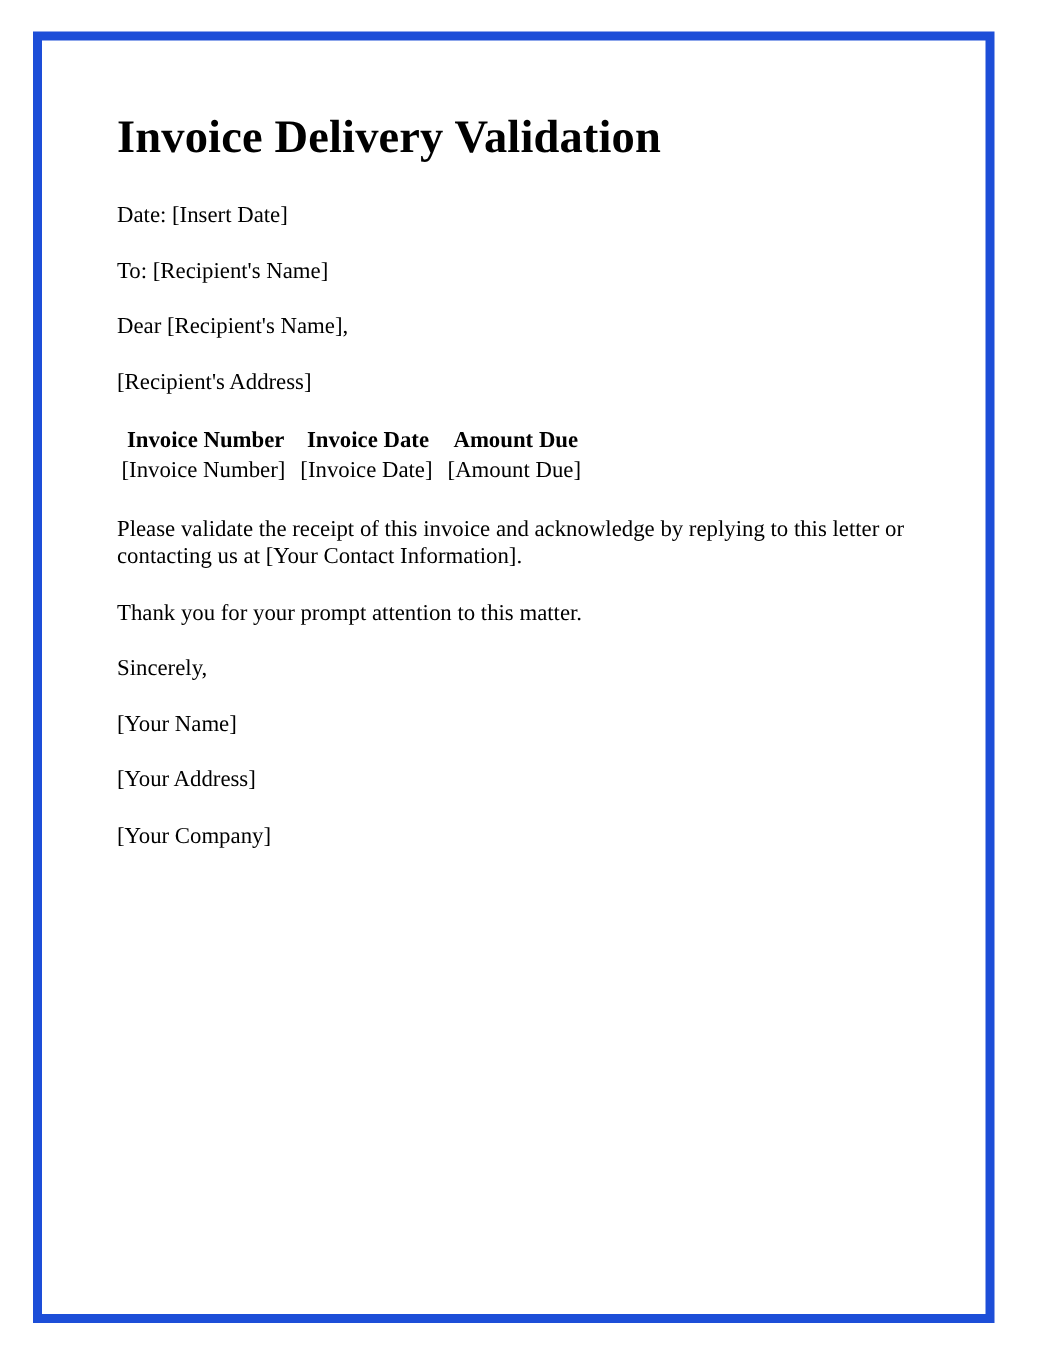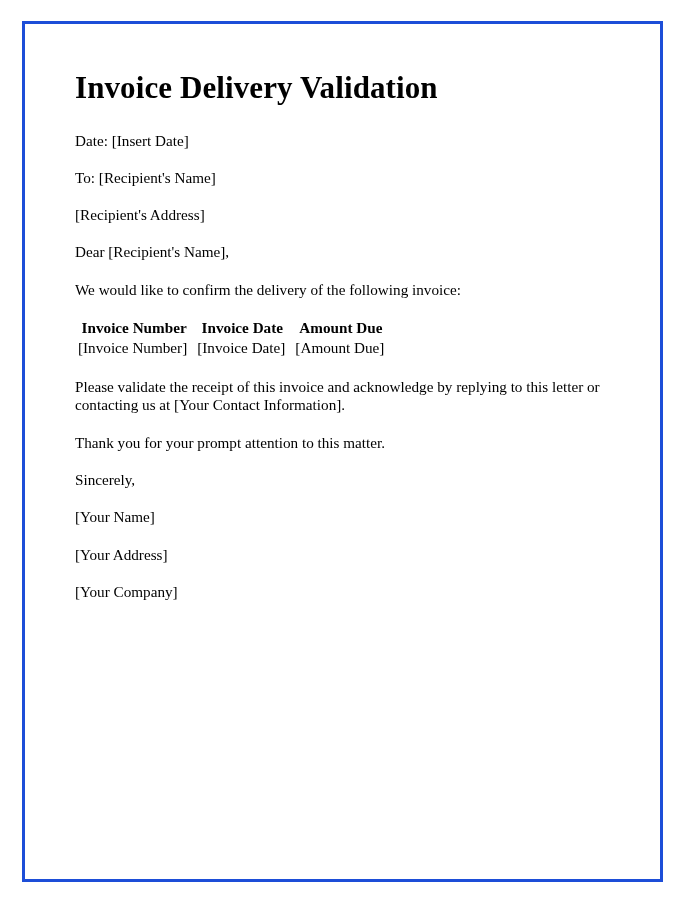--- a/index.html
+++ b/index.html
@@ -14,21 +14,21 @@
     overflow: hidden;
     font-family: "Liberation Serif", "DejaVu Serif", serif;
     color: #000000;
   }
   .page-border {
     position: absolute;
     left: 22px;
     top: 21px;
     width: 641px;
     height: 861px;
-    border: 3px solid #1d4ed8;
+    border: 6px solid #1d4ed8;
     box-sizing: border-box;
     background: #ffffff;
     padding-left: 12px;
   }
   .content {
     position: absolute;
     left: 50px;
     top: 47px;
     width: 556px;
   }
@@ -84,25 +84,24 @@
 
 <div class="page-border">
   <div class="content">
 
     <h1 class="doc-title">Invoice Delivery Validation</h1>
 
     <p class="para">Date: [Insert Date]</p>
 
     <p class="para">To: [Recipient's Name]</p>
 
+    <p class="para">Dear [Recipient's Name],</p>
+
     <p class="para">[Recipient's Address]</p>
 
-    <p class="para">Dear [Recipient's Name],</p>
-
-    <p class="para">We would like to confirm the delivery of the following invoice:</p>
 
     <table class="invoice-table">
       <thead>
         <tr class="header-row">
           <th>Invoice Number</th>
           <th>Invoice Date</th>
           <th>Amount Due</th>
         </tr>
       </thead>
       <tbody>

